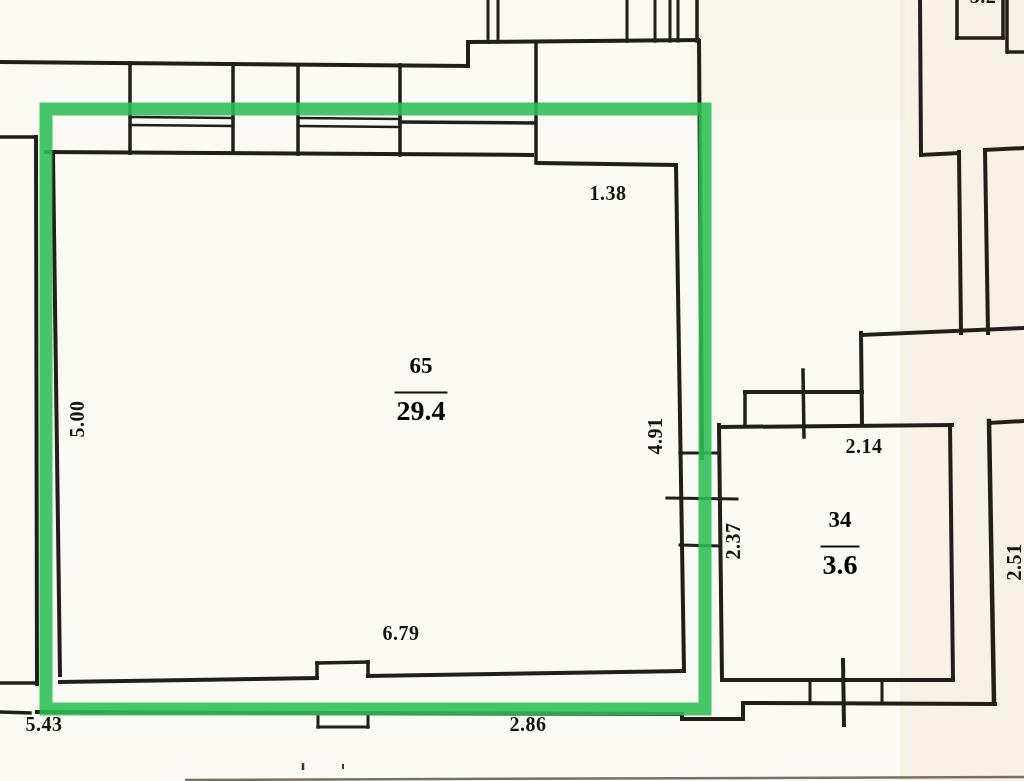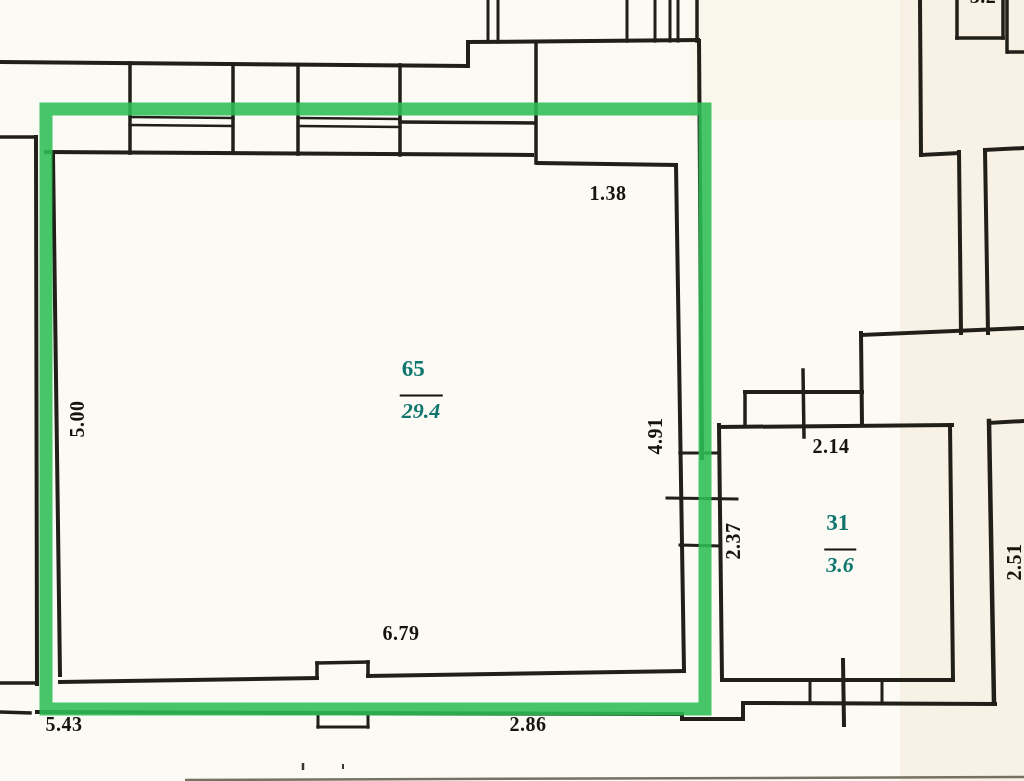--- a/index.html
+++ b/index.html
@@ -20,40 +20,39 @@
     letter-spacing:0.5px;
     white-space:nowrap;
     z-index:5;
   }
   .dim.vert{transform:translate(-50%,-50%) rotate(-90deg);}
   .room-label{
     position:absolute;
     transform:translate(-50%,-50%);
     display:inline-flex;
     flex-direction:column;
-    align-items:flex-start;
-    color:#0f766e;
+    align-items:center;
+    color:#000000;
     z-index:5;
   }
   .room-label .frac-top{
     display:block;
     font-size:23px;
     font-weight:700;
     line-height:1;
     padding:0 2px;
   }
   .room-label .frac-bot{
     display:block;
-    font-size:22px;
+    font-size:28px;
     font-weight:700;
     line-height:1;
     margin-top:15px;
     padding:3px 2px 0;
     border-top:2.5px solid #14110c;
-    font-style:italic;
   }
 </style>
 </head>
 <body>
 
 <div id="stage">
 
   <svg id="plan-svg" width="1024" height="781" viewBox="0 0 1024 781">
 
     <rect x="900" y="0" width="124" height="781" fill="#f1e9d2" opacity="0.45"></rect>
@@ -150,35 +149,35 @@
   </svg>
 
   <span class="dim" style="left:608px;top:193px;">1.38</span>
 
   <span class="dim vert" style="left:77px;top:419px;">5.00</span>
 
   <span class="dim vert" style="left:655px;top:436px;">4.91</span>
 
   <span class="dim vert" style="left:733px;top:541px;">2.37</span>
 
-  <span class="dim" style="left:831px;top:446px;">2.14</span>
+  <span class="dim" style="left:864px;top:446px;">2.14</span>
 
   <span class="dim vert" style="left:1014px;top:562px;">2.51</span>
 
   <span class="dim" style="left:401px;top:633px;">6.79</span>
 
-  <span class="dim" style="left:64px;top:724px;">5.43</span>
+  <span class="dim" style="left:44px;top:724px;">5.43</span>
 
   <span class="dim" style="left:528px;top:724px;text-align:right;">2.86</span>
 
   <span class="dim" style="left:983px;top:-4px;">3.2</span>
 
   <div class="room-label" style="left:421px;top:389px;">
     <span class="frac-top">65</span>
     <span class="frac-bot">29.4</span>
   </div>
 
   <div class="room-label" style="left:840px;top:543px;">
-    <span class="frac-top">31</span>
+    <span class="frac-top">34</span>
     <span class="frac-bot">3.6</span>
   </div>
 
 </div>
 
 </body></html>

